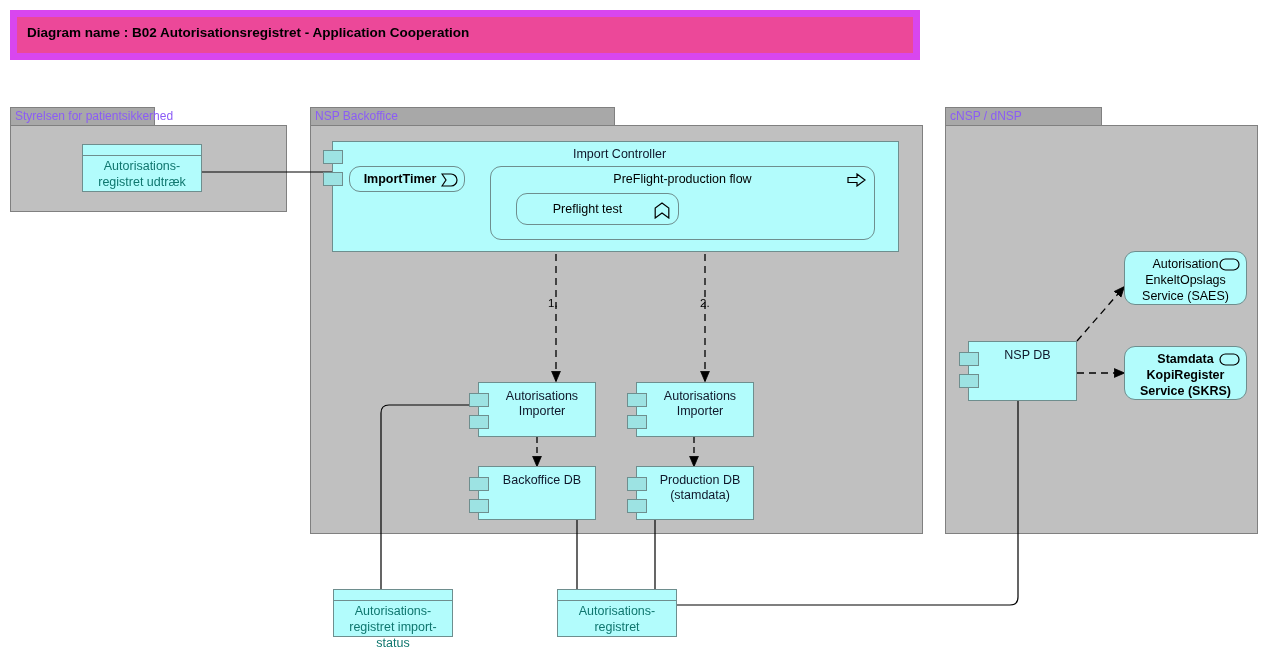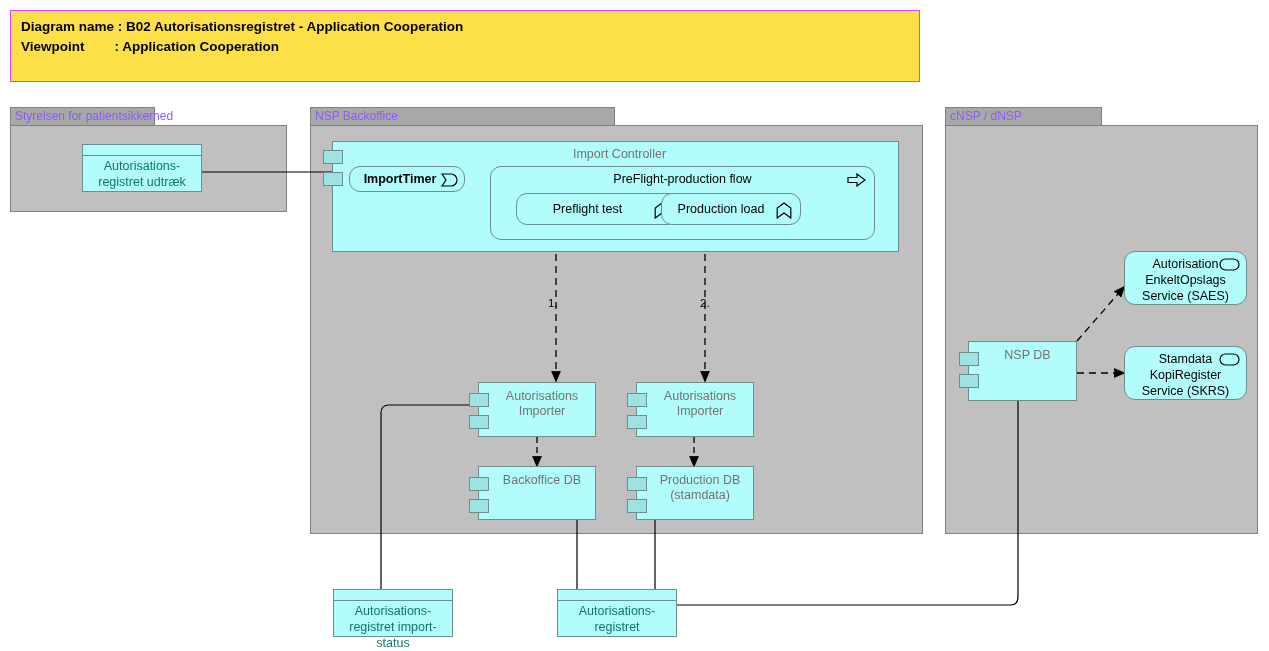--- a/index.html
+++ b/index.html
@@ -14,23 +14,23 @@
     -webkit-font-smoothing: antialiased;
   }
   .canvas {
     position: absolute; left: 0; top: 0;
     width: 1269px; height: 651px;
   }
   
   .title-box {
     position: absolute;
     left: 10px; top: 10px;
-    width: 910px; height: 72px;
-    background: #fde047;
-    border: 1px solid #d946ef;
+    width: 910px; height: 50px;
+    background: #ec4899;
+    border: 7px solid #d946ef;
     box-sizing: border-box;
     padding: 6px 10px 0 10px;
   }
   .title-line {
     font-size: 13.5px;
     font-weight: bold;
     color: #000;
     line-height: 20px;
     white-space: pre;
   }
@@ -77,21 +77,21 @@
     box-sizing: border-box;
   }
   .component .tab.t1 { top: 10px; }
   .component .tab.t2 { top: 32px; }
   .comp-label {
     position: absolute;
     left: 14px; right: 4px; top: 6px;
     text-align: center;
     font-size: 12.5px;
     line-height: 15px;
-    color: #737373;
+    color: #0f172a;
     white-space: pre-line;
   }
   
   .bigcomp .comp-label {
     left: 14px; right: 6px; top: 5px;
     font-size: 12.5px;
   }
   .bigcomp .tab.t1 { top: 8px; }
   .bigcomp .tab.t2 { top: 30px; }
   
@@ -150,21 +150,20 @@
     pointer-events: none;
   }
 </style>
 </head>
 <body>
 
 <div class="canvas">
 
   <div class="title-box">
     <div class="title-line">Diagram name : B02 Autorisationsregistret - Application Cooperation</div>
-    <div class="title-line">Viewpoint        : Application Cooperation</div>
   </div>
 
   <div class="group" style="left:10px; top:107px; width:277px; height:105px;">
     <div class="g-tab" style="width:145px;"></div>
     <div class="g-label">Styrelsen for patientsikkerhed</div>
     <div class="g-body" style="top:18px; width:277px; height:87px;"></div>
   </div>
 
   <div class="group" style="left:310px; top:107px; width:613px; height:427px;">
     <div class="g-tab" style="width:305px;"></div>
@@ -236,26 +235,20 @@
       <path d="M1,4.5 L10,4.5 L10,1 L18,7 L10,13 L10,9.5 L1,9.5 Z" fill="none" stroke="#000" stroke-width="1.2"></path>
     </svg>
 
     <div class="rounded" style="left:25px; top:26px; width:163px; height:32px;">
       <div class="r-label" style="top:7px; right:26px; left:6px;">Preflight test</div>
       <svg class="icon-svg" style="right:8px; top:8px;" width="16" height="17" viewBox="0 0 16 17">
         <path d="M1.2,16 L1.2,6 L8,1 L14.8,6 L14.8,16 L8,11 Z" fill="none" stroke="#000" stroke-width="1.2"></path>
       </svg>
     </div>
 
-    <div class="rounded" style="left:170px; top:26px; width:140px; height:32px;">
-      <div class="r-label" style="top:7px; right:26px; left:6px;">Production load</div>
-      <svg class="icon-svg" style="right:8px; top:8px;" width="16" height="17" viewBox="0 0 16 17">
-        <path d="M1.2,16 L1.2,6 L8,1 L14.8,6 L14.8,16 L8,11 Z" fill="none" stroke="#000" stroke-width="1.2"></path>
-      </svg>
-    </div>
   </div>
 
   <div class="conn-label" style="left:548px; top:297px;">1.</div>
   <div class="conn-label" style="left:700px; top:297px;">2.</div>
 
   <div class="component" style="left:478px; top:382px; width:118px; height:55px;">
     <div class="tab t1"></div>
     <div class="tab t2"></div>
     <div class="comp-label">Autorisations
 Importer</div>
@@ -290,21 +283,21 @@
   <div class="rounded" style="left:1124px; top:251px; width:123px; height:54px;">
     <div class="r-label" style="top:4px;">Autorisation
 EnkeltOpslags
 Service (SAES)</div>
     <svg class="icon-svg" style="right:6px; top:6px;" width="21" height="13" viewBox="0 0 21 13">
       <rect x="1" y="1" width="19" height="11" rx="5.5" ry="5.5" fill="none" stroke="#000" stroke-width="1.2"></rect>
     </svg>
   </div>
 
   <div class="rounded" style="left:1124px; top:346px; width:123px; height:54px;">
-    <div class="r-label" style="top:4px;">Stamdata
+    <div class="r-label" style="top:4px;font-weight:bold;">Stamdata
 KopiRegister
 Service (SKRS)</div>
     <svg class="icon-svg" style="right:6px; top:6px;" width="21" height="13" viewBox="0 0 21 13">
       <rect x="1" y="1" width="19" height="11" rx="5.5" ry="5.5" fill="none" stroke="#000" stroke-width="1.2"></rect>
     </svg>
   </div>
 
   <div class="dataobj" style="left:333px; top:589px; width:120px; height:48px;">
     <div class="do-bar"></div>
     <div class="do-label">Autorisations-

